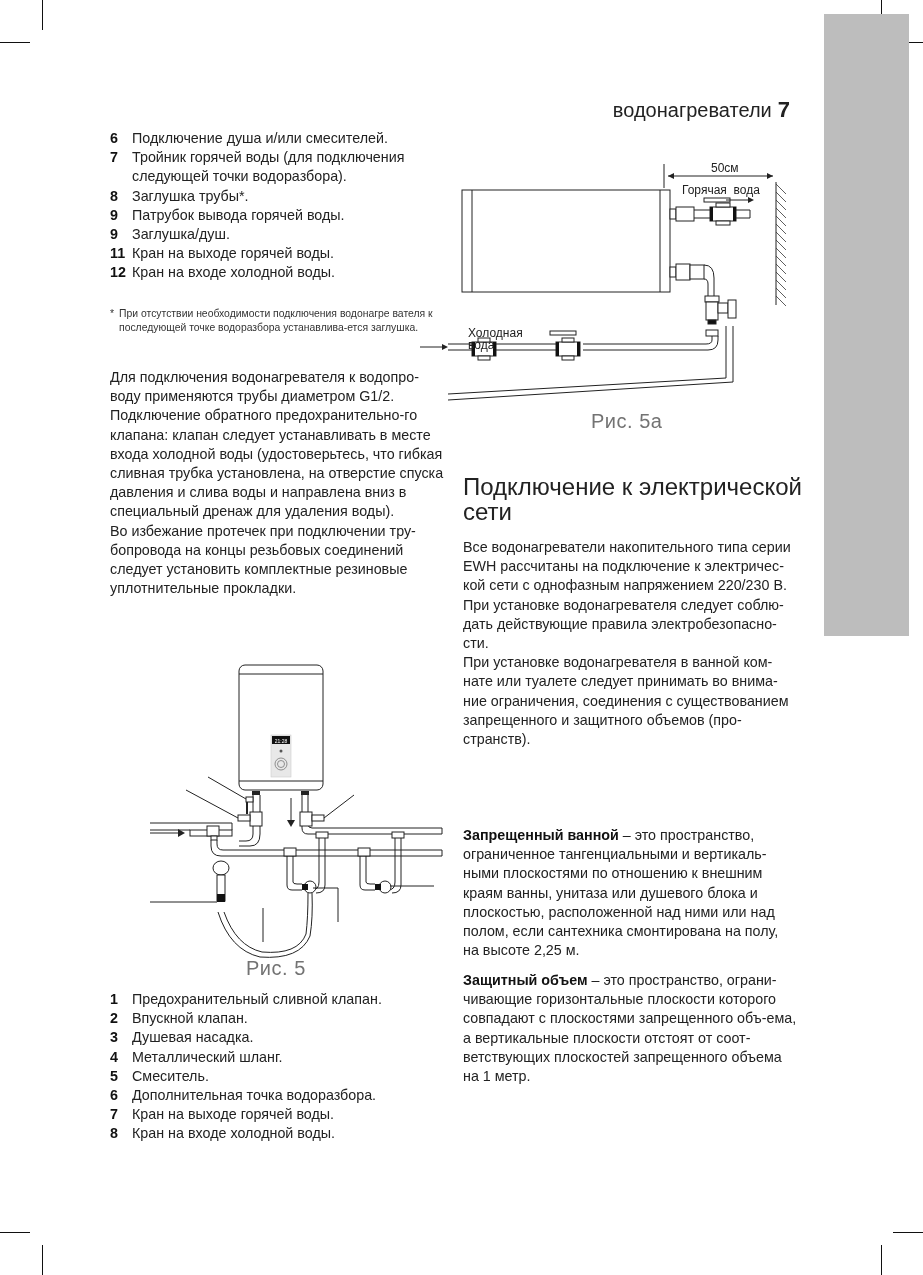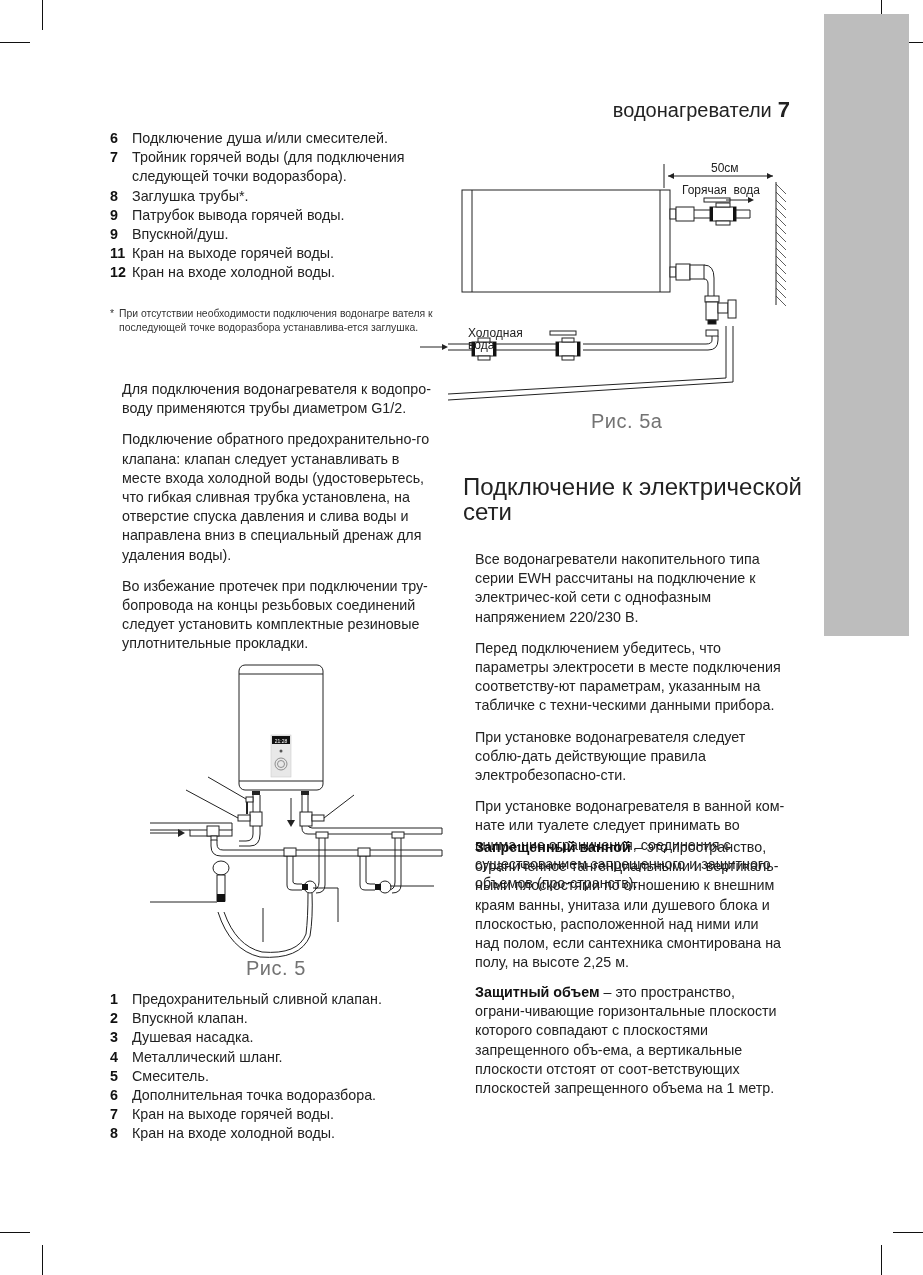--- a/index.html
+++ b/index.html
@@ -19,21 +19,21 @@
   .right { left: 463px; width: 335px; }
 
   ol.num { list-style: none; margin: 0; padding: 0; }
   ol.num li { display: flex; }
   ol.num li .n { font-weight: bold; width: 22px; flex: 0 0 22px; color: #111; }
   ol.num li .t { flex: 1; }
 
   .footnote { font-size: 10.4px; line-height: 13.8px; color: #333; display: flex; }
   .footnote .star { width: 9px; flex: 0 0 9px; }
 
-  p { margin: 12px; }
+  p { margin: 0; }
 
   .h2 { font-size: 24px; line-height: 25px; color: #222; font-weight: normal; margin: 0; white-space: pre-line; }
   .bold { font-weight: bold; color: #111; }
 
   .caption { position: absolute; font-size: 20px; color: #737373; letter-spacing: 0.5px; }
   .fig-label { position: absolute; font-size: 12px; color: #222; line-height: 12px; }
   svg { position: absolute; overflow: visible; }
 </style>
 </head>
 <body>
@@ -66,21 +66,21 @@
       <li>
         <span class="n">8</span>
         <span class="t">Заглушка трубы*.</span>
       </li>
       <li>
         <span class="n">9</span>
         <span class="t">Патрубок вывода горячей воды.</span>
       </li>
       <li>
         <span class="n">9</span>
-        <span class="t">Впускной/душ.</span>
+        <span class="t">Заглушка/душ.</span>
       </li>
       <li>
         <span class="n">11</span>
         <span class="t">Кран на выходе горячей воды.</span>
       </li>
       <li>
         <span class="n">12</span>
         <span class="t">Кран на входе холодной воды.</span>
       </li>
     </ol>
@@ -317,21 +317,20 @@
 </div>
 <div class="caption" style="left:591px;top:410px;">Рис. 5а</div>
 
 <div class="abs" style="left:463px;top:474px;width:340px;">
   <h2 class="h2">Подключение к электрической
 сети</h2>
 </div>
 
 <div class="col right" style="top:538px;">
   <p>Все водонагреватели накопительного типа серии EWH рассчитаны на подключение к электричес-кой сети с однофазным напряжением 220/230 В.</p>
-  <p>Перед подключением убедитесь, что параметры электросети в месте подключения соответству-ют параметрам, указанным на табличке с техни-ческими данными прибора.</p>
   <p>При установке водонагревателя следует соблю-дать действующие правила электробезопасно-сти.</p>
   <p>При установке водонагревателя в ванной ком-нате или туалете следует принимать во внима-ние ограничения, соединения с существованием запрещенного и защитного объемов (про-странств).</p>
 </div>
 
 <div class="col right" style="top:826px;">
   <p><span class="bold">Запрещенный ванной</span><span> – это пространство, ограниченное тангенциальными и вертикаль-ными плоскостями по отношению к внешним краям ванны, унитаза или душевого блока и плоскостью, расположенной над ними или над полом, если сантехника смонтирована на полу, на высоте 2,25 м.</span></p>
 </div>
 <div class="col right" style="top:971px;">
   <p><span class="bold">Защитный объем</span><span> – это пространство, ограни-чивающие горизонтальные плоскости которого совпадают с плоскостями запрещенного объ-ема, а вертикальные плоскости отстоят от соот-ветствующих плоскостей запрещенного объема на 1 метр.</span></p>
 </div>

